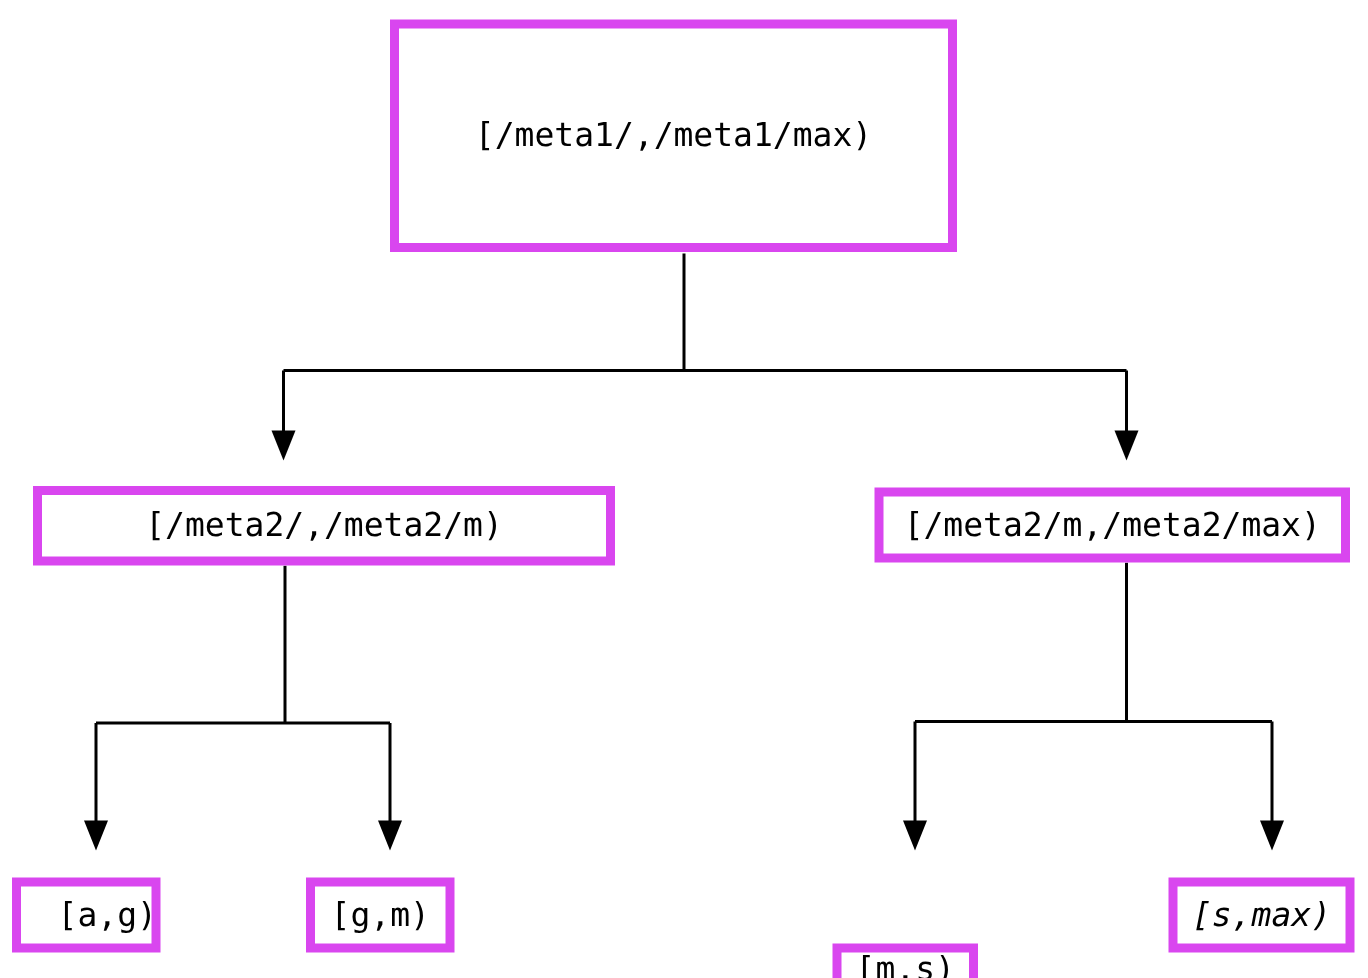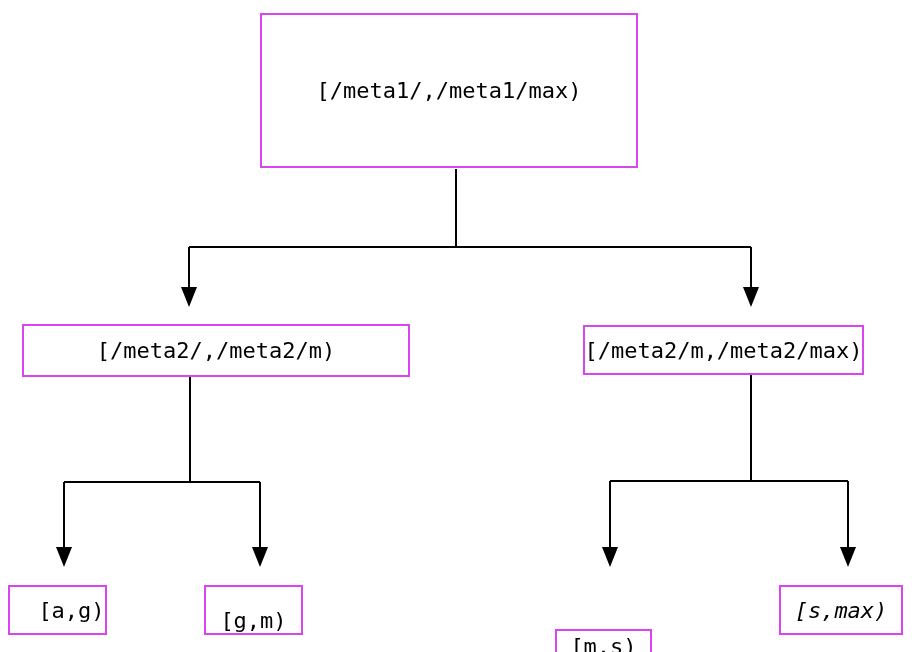--- a/index.html
+++ b/index.html
@@ -11,38 +11,38 @@
     overflow: hidden;
   }
   #edges {
     position: absolute;
     left: 0; top: 0;
     width: 912px; height: 652px;
   }
   .node {
     position: absolute;
     box-sizing: border-box;
-    border: 2px solid #d946ef;
+    border: 6px solid #d946ef;
     background: #ffffff;
     display: flex;
     align-items: center;
     justify-content: center;
     font-family: "DejaVu Sans Mono", monospace;
     font-size: 22px;
     color: #000000;
     white-space: nowrap;
   }
   .node-label { display: inline-block; }
 
   
   #node-root      { left: 260px; top: 13px;  width: 378px; height: 155px; }
   #node-mid-left  { left: 22px;  top: 324px; width: 388px; height: 53px; }
-  #node-mid-right { left: 583px; top: 325px; width: 281px; height: 50px; }
+  #node-mid-right { left: 583px; top: 325px; width: 317px; height: 50px; }
   #node-leaf-ag   { left: 8px;   top: 585px; width: 99px;  height: 50px; padding-left: 28px; }
-  #node-leaf-gm   { left: 204px; top: 585px; width: 99px;  height: 50px; align-items: flex-end; }
+  #node-leaf-gm   { left: 204px; top: 585px; width: 99px;  height: 50px; }
   #node-leaf-ms   { left: 555px; top: 585px; width: 97px;  height: 34px; margin-top: 44px; }
   #node-leaf-smax { left: 779px; top: 585px; width: 124px; height: 50px; font-style: italic; }
 </style>
 </head>
 <body>
 
 <div id="canvas">
 
   <svg id="edges" viewBox="0 0 912 652" xmlns="http://www.w3.org/2000/svg">
 

